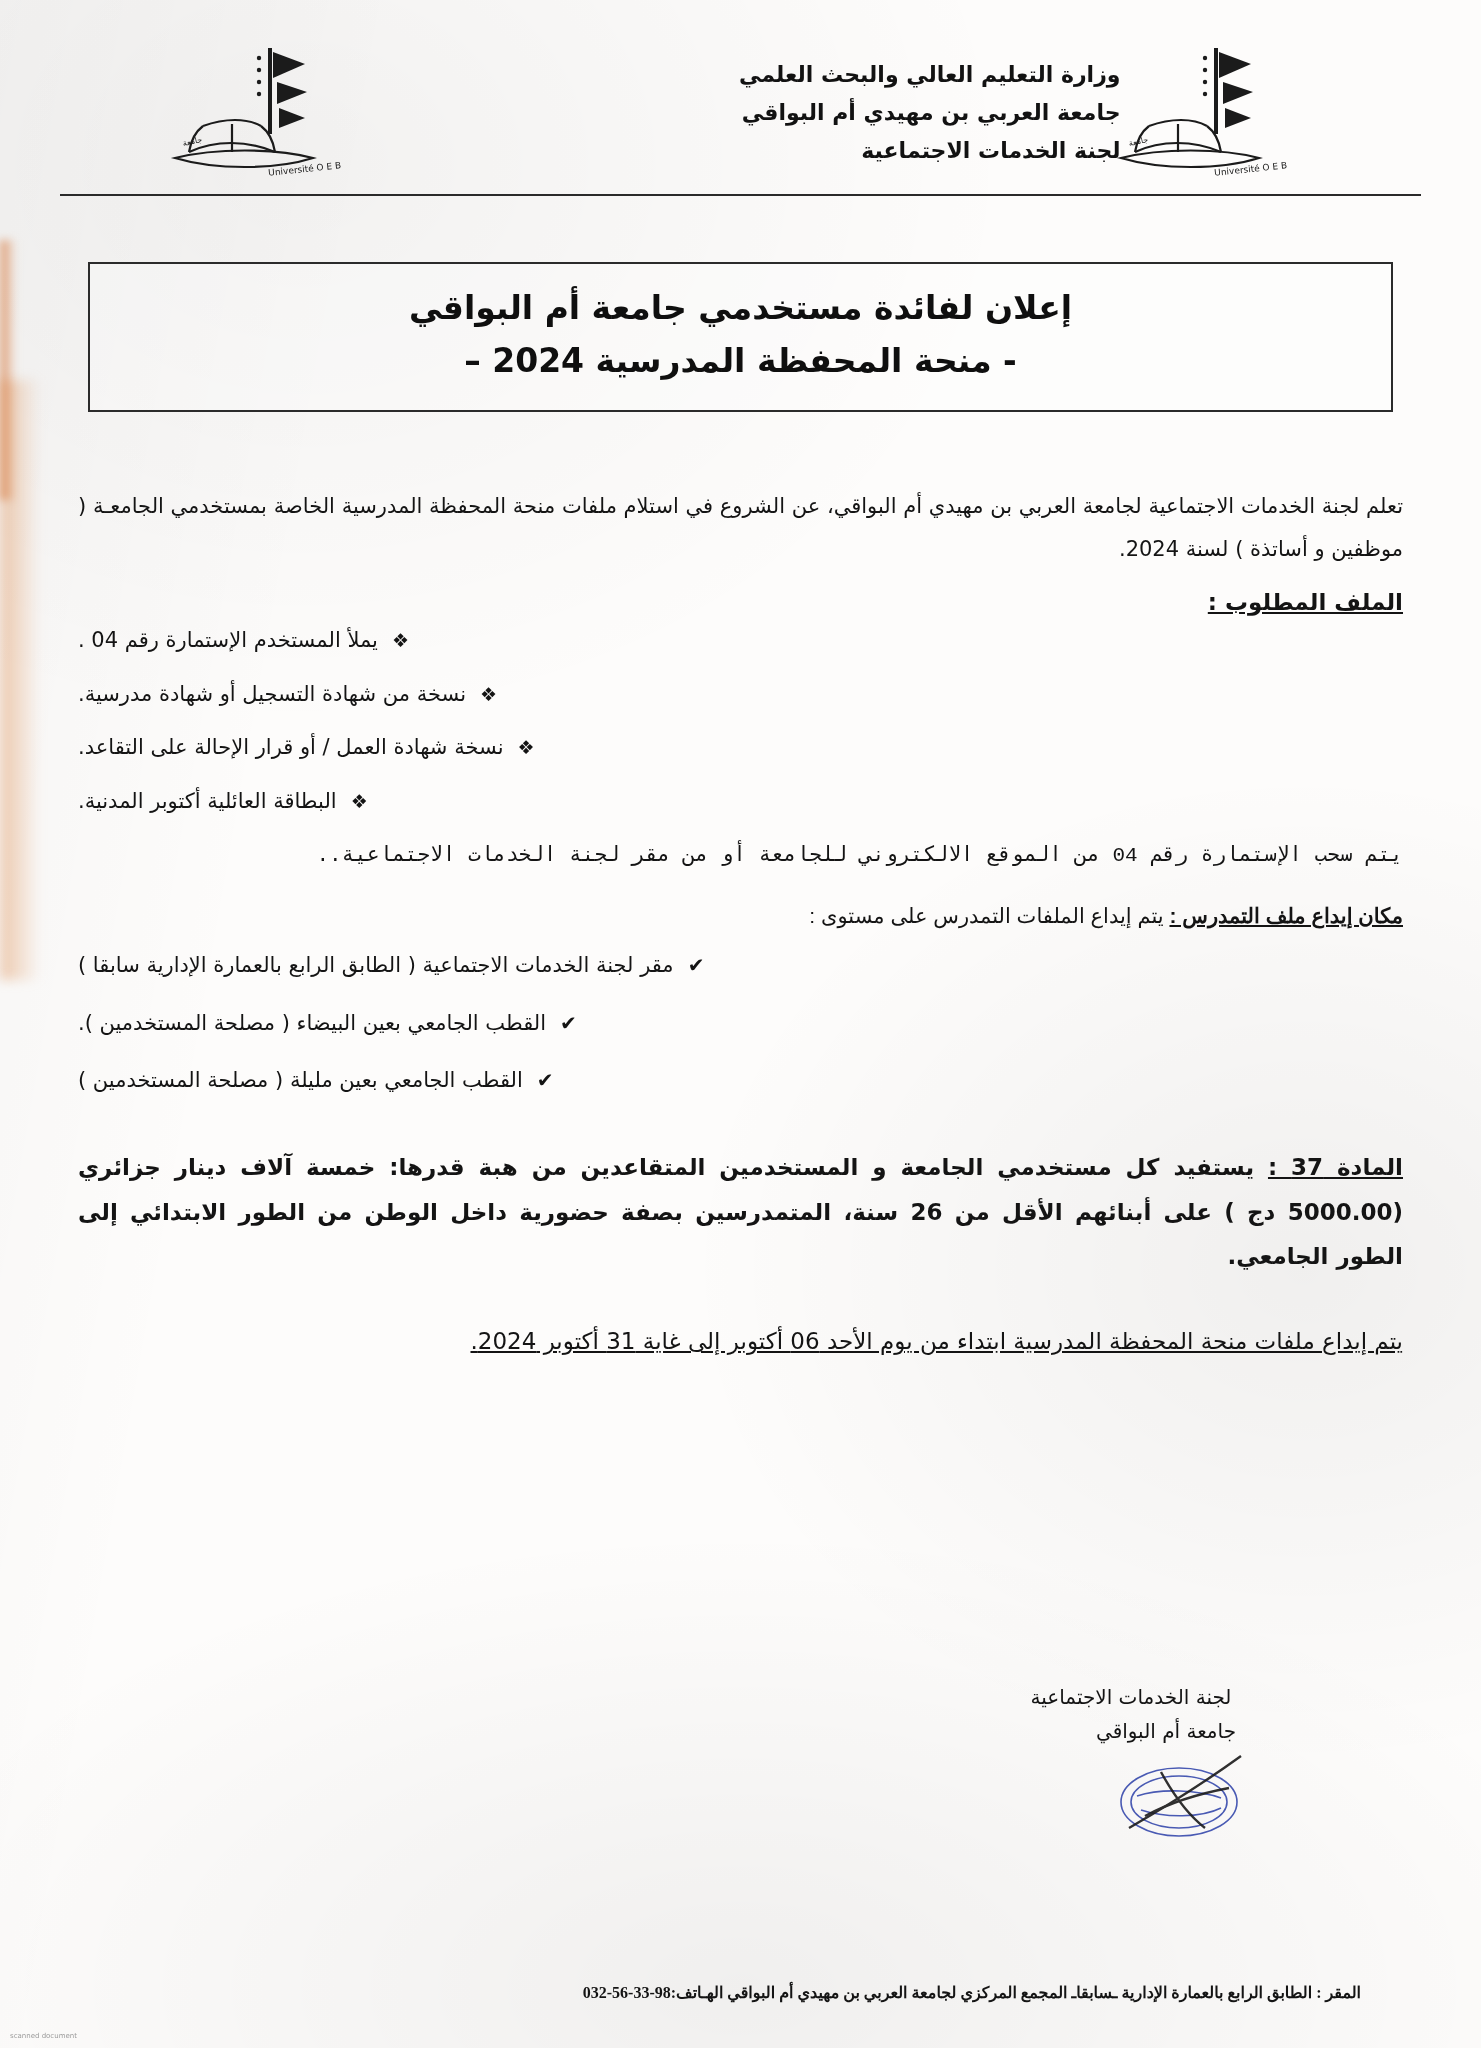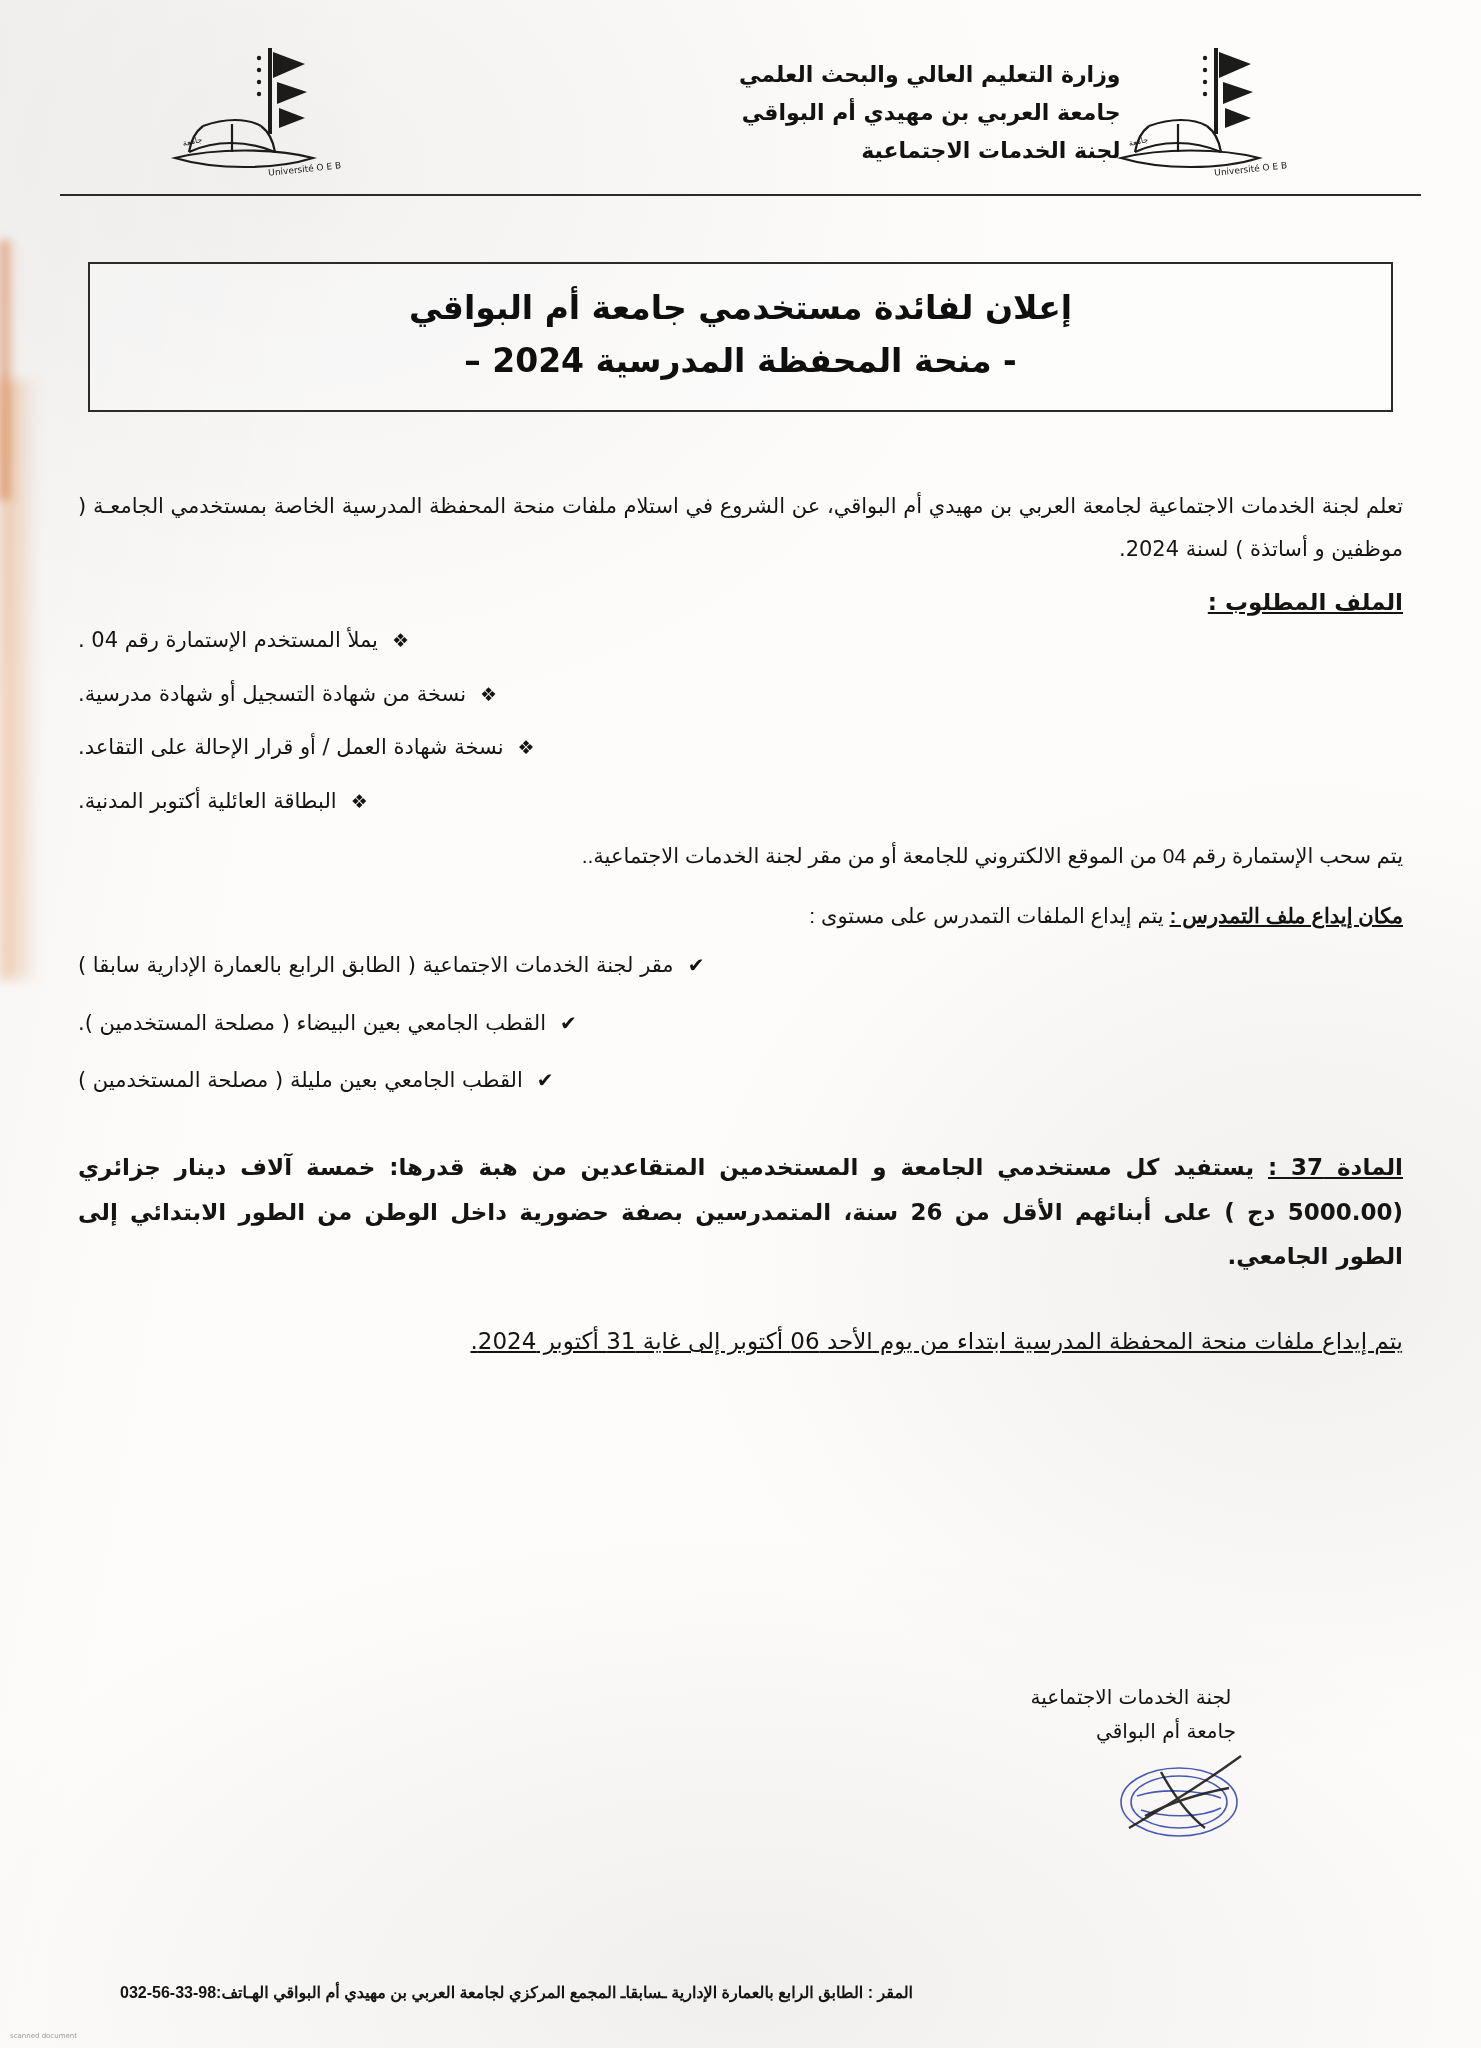--- a/index.html
+++ b/index.html
@@ -142,21 +142,21 @@
     justify-content: flex-end;
     align-items: baseline;
     gap: 14px;
   }
   .bullet-mark {
     font-size: 19px;
     color: #141414;
     line-height: 1;
   }
   .note-line {
-    font-family: Liberation Sans, sans-serif;
+    font-family: Liberation Mono, monospace;
     font-size: 21px;
     line-height: 1.6;
     margin: 8px 0 26px 0;
     text-align: right;
   }
   .place-line {
     font-family: Liberation Sans, sans-serif;
     font-size: 21px;
     line-height: 1.6;
     margin: 0 0 18px 0;
@@ -226,22 +226,22 @@
     width: 190px;
     height: 120px;
   }
 
   
   .footer {
     position: absolute;
     bottom: 46px;
     left: 120px;
     right: 120px;
-    text-align: left;
-    font-family: Liberation Sans, sans-serif;
+    text-align: right;
+    font-family: Liberation Serif, serif;
     font-size: 16px;
     font-weight: bold;
     color: #141414;
   }
   .corner-tag {
     position: absolute;
     bottom: 8px;
     left: 10px;
     font-family: "DejaVu Sans", sans-serif;
     font-size: 7px;

